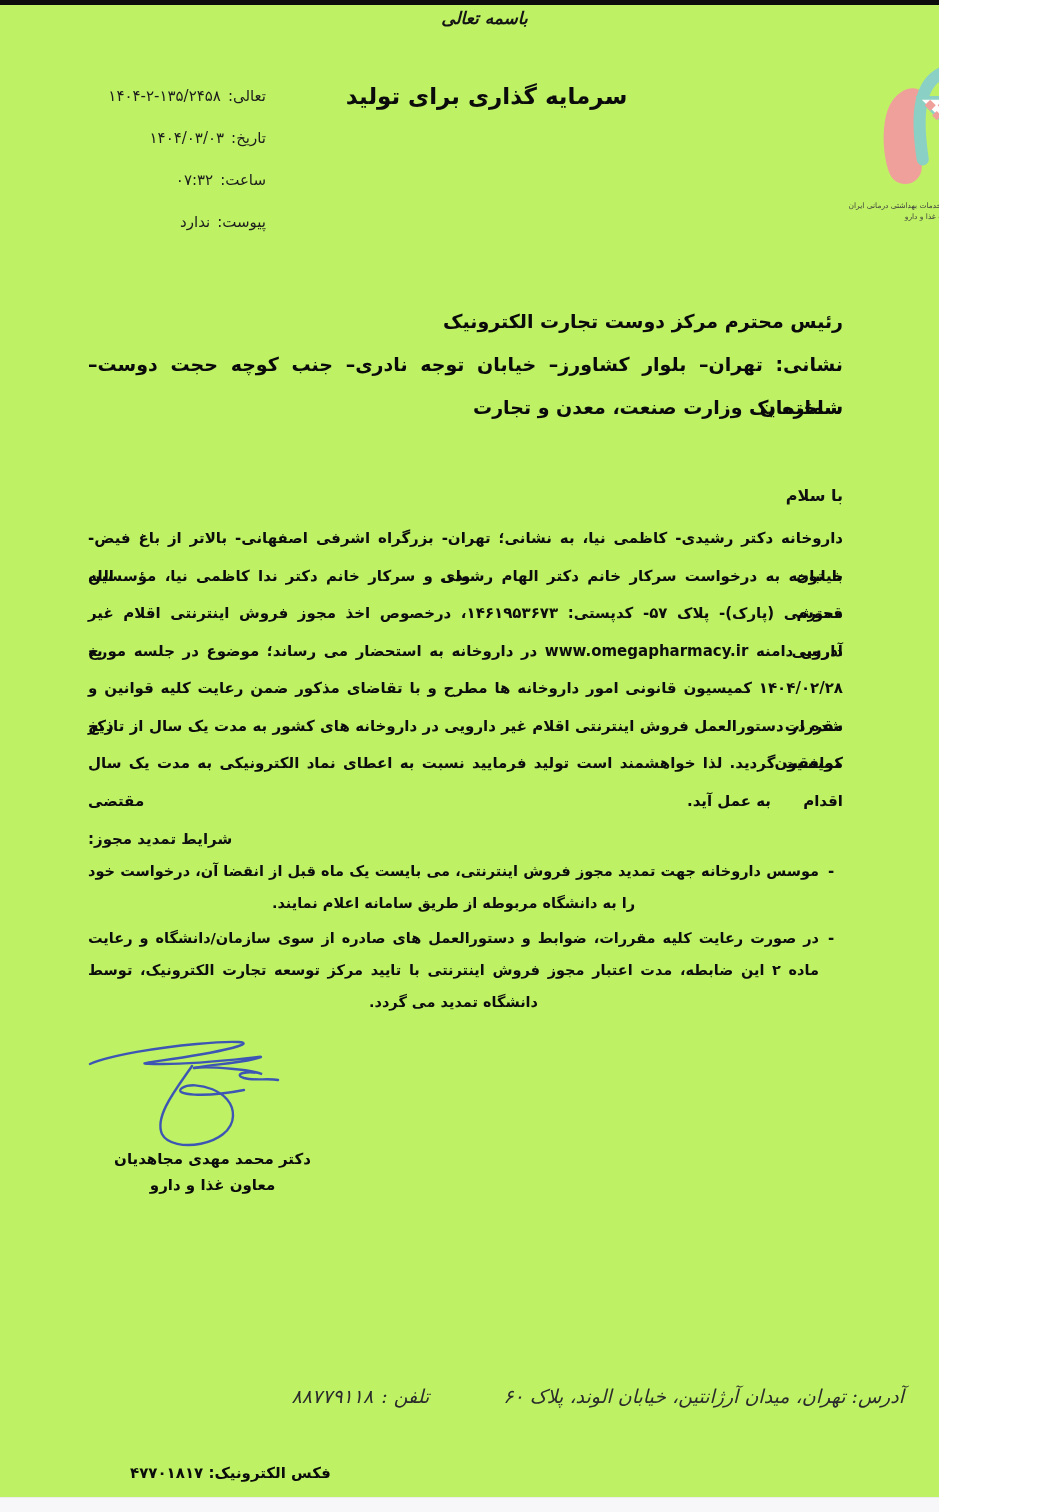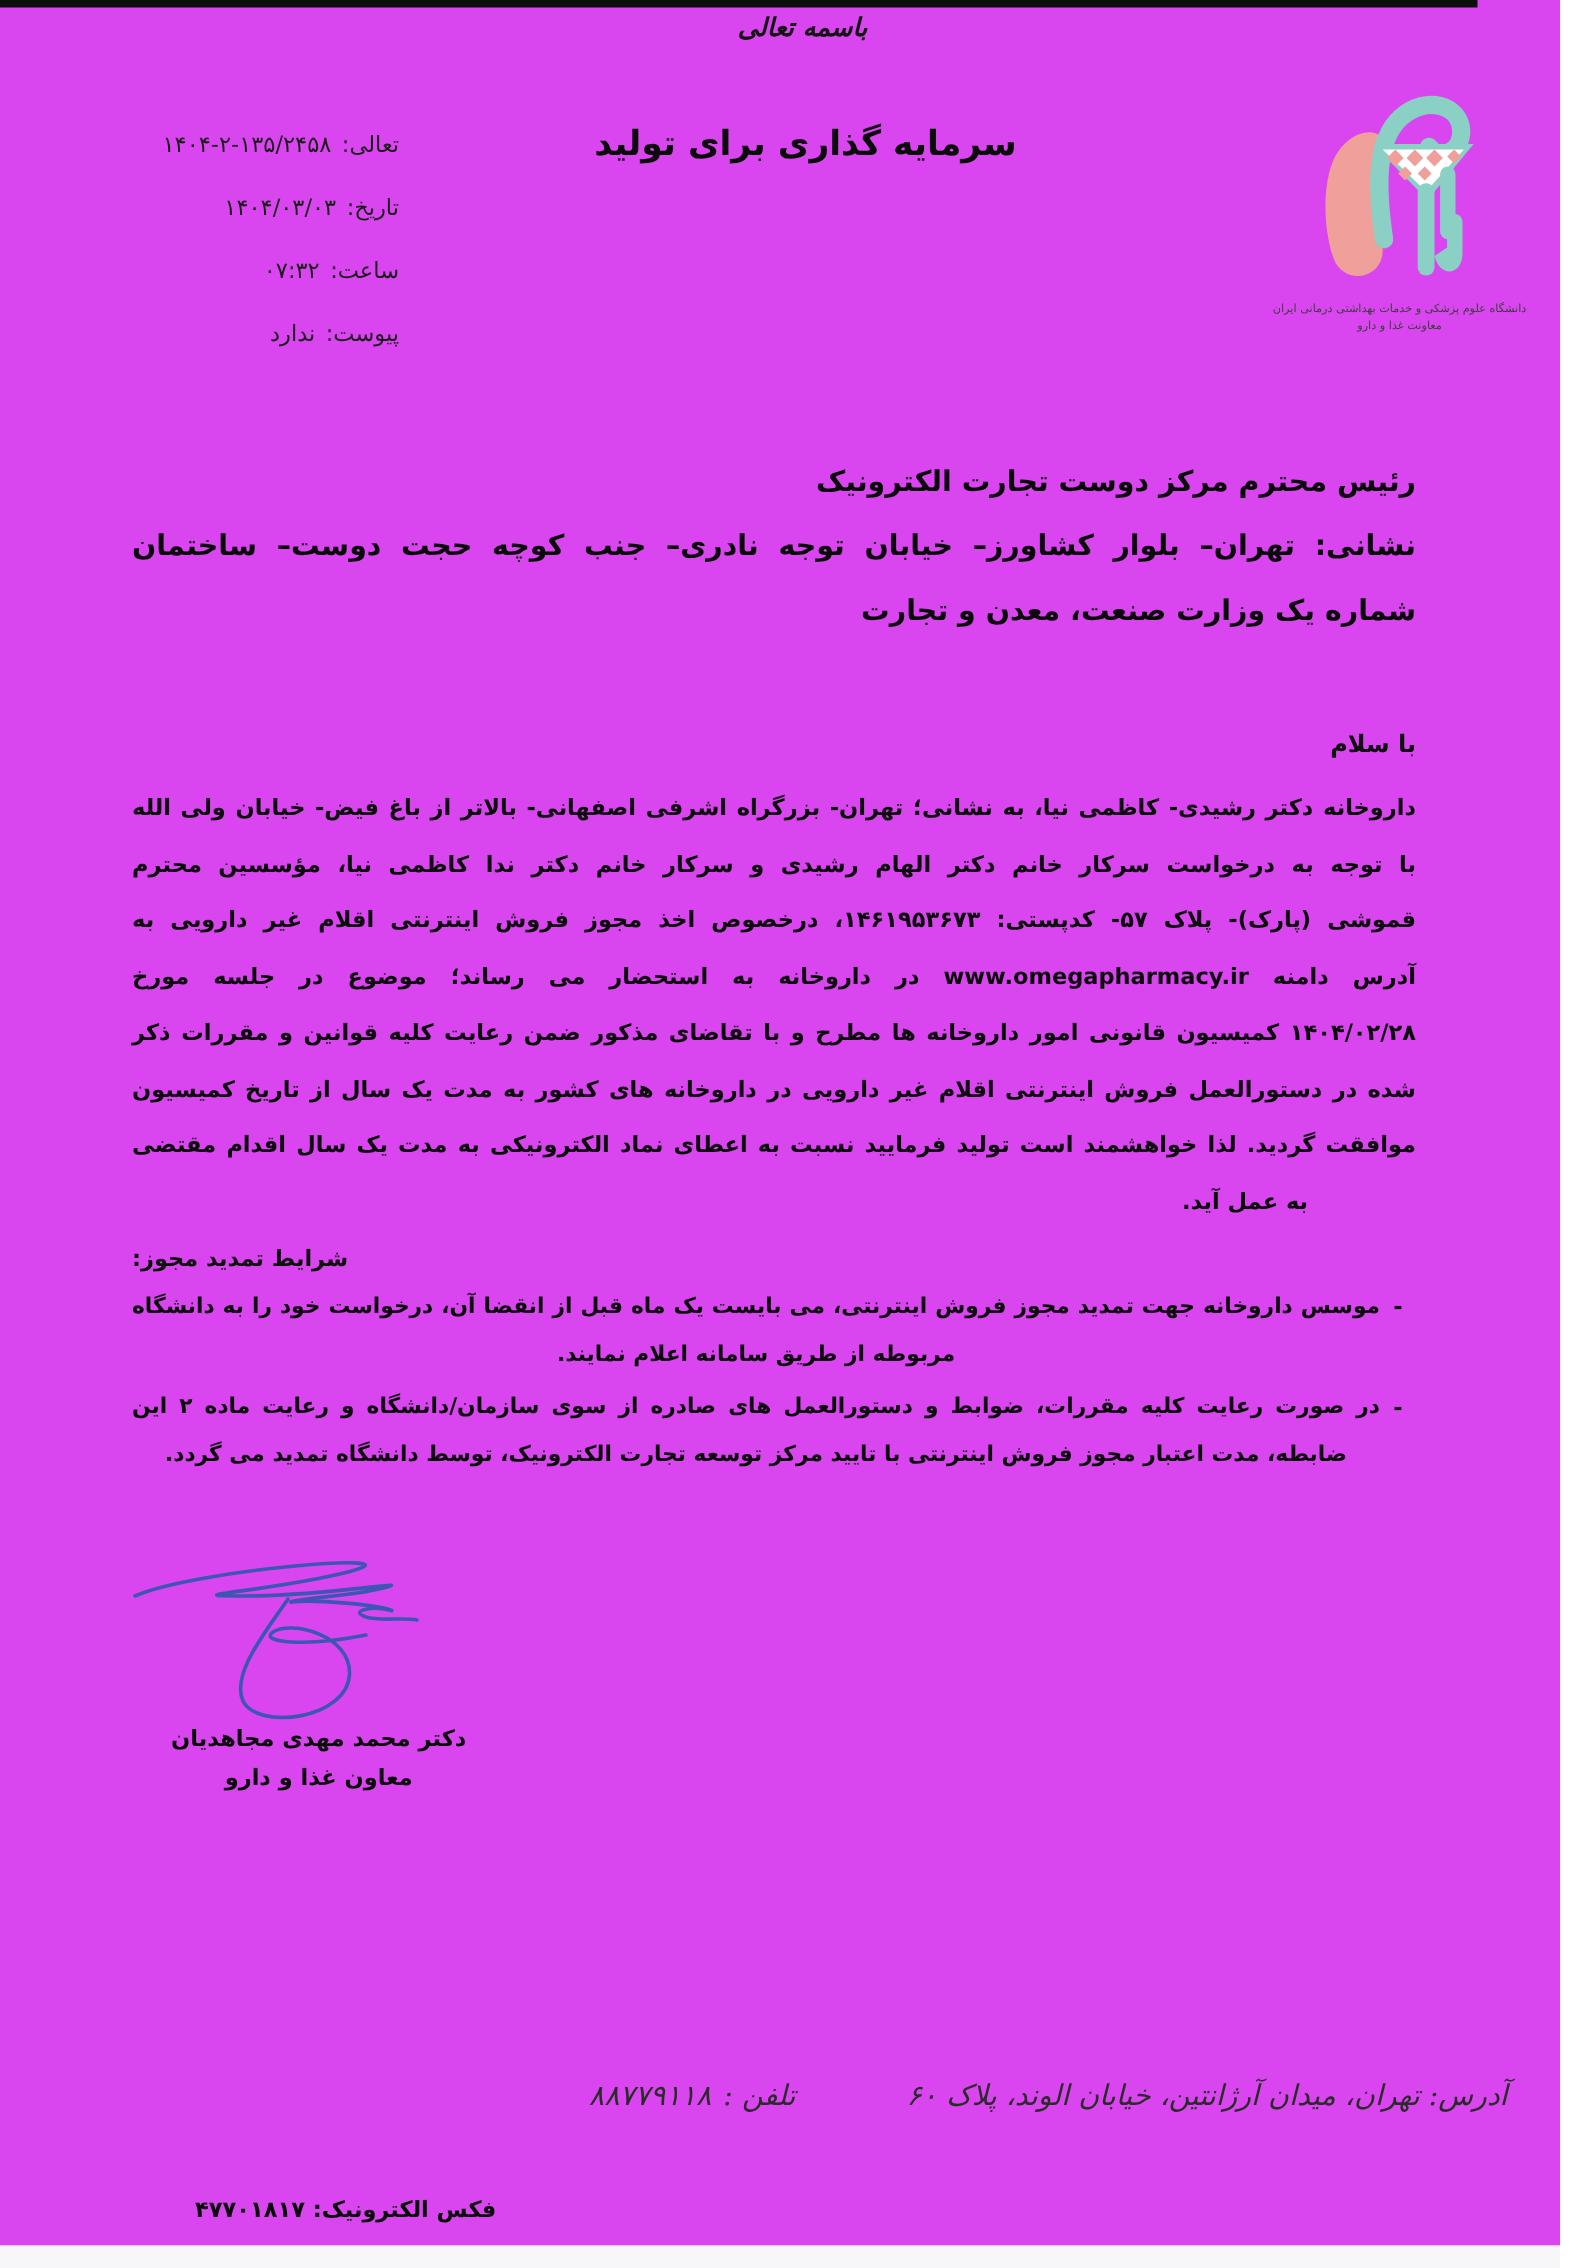--- a/index.html
+++ b/index.html
@@ -1,16 +1,16 @@
 <!DOCTYPE html>
 <html lang="fa"><head>
 <meta charset="utf-8">
 <style>
   html,body{margin:0;padding:0;background:#fff;}
-  .page{position:relative;width:1040px;height:1512px;background:#d946ef;overflow:hidden;
+  .page{position:relative;width:939px;height:1512px;background:#bef264;overflow:hidden;
         font-family:"DejaVu Sans",sans-serif;color:#101010;}
   .topbar{position:absolute;top:0;left:0;width:985px;height:5px;background:#0d0d0d;}
   .bismillah{position:absolute;top:8px;left:0;right:0;text-align:center;padding-left:30px;
              font-family:"DejaVu Serif",serif;font-style:italic;font-weight:bold;font-size:17px;color:#141414;}
   .title{position:absolute;top:55px;left:0;right:0;text-align:center;padding-left:34px;
          font-weight:bold;font-size:23px;color:#0b0b0b;margin-top:28px;}
   
   .meta{position:absolute;top:86px;left:0;width:266px;direction:rtl;}
   .meta-row{text-align:left;direction:rtl;font-size:15px;color:#1c1c1c;height:20px;line-height:20px;margin-bottom:22px;
             display:flex;justify-content:flex-start;gap:7px;}

